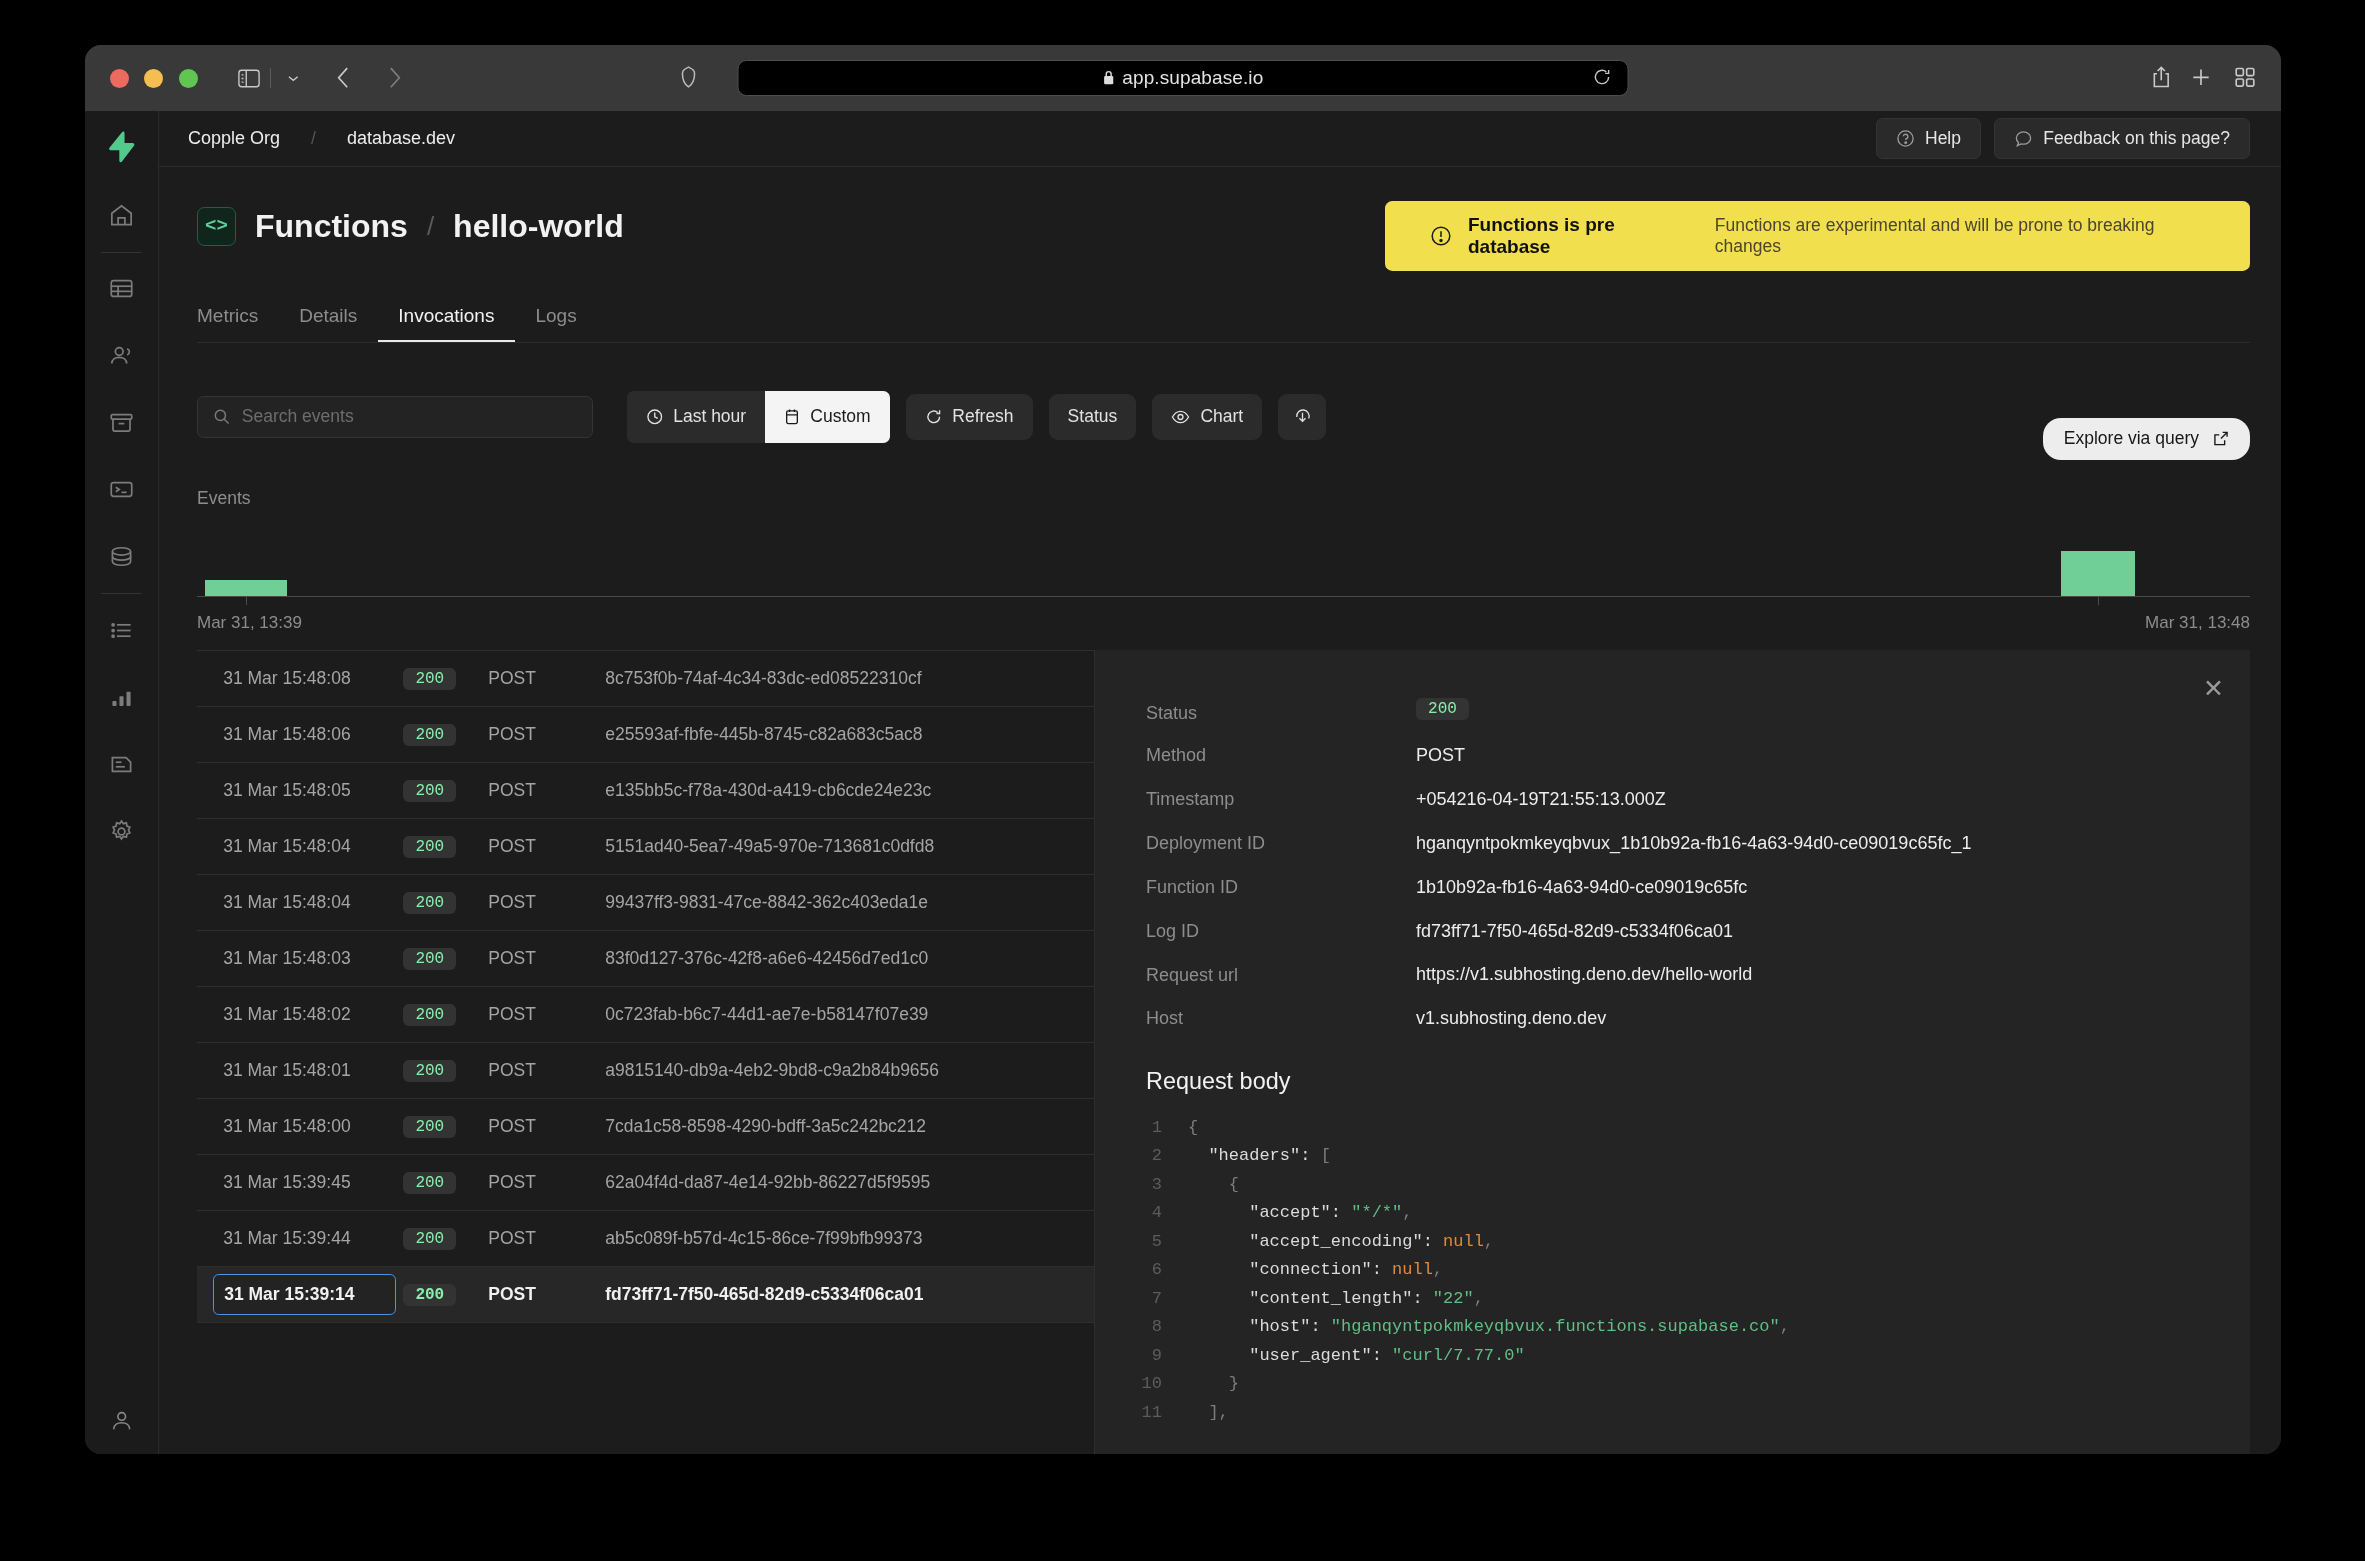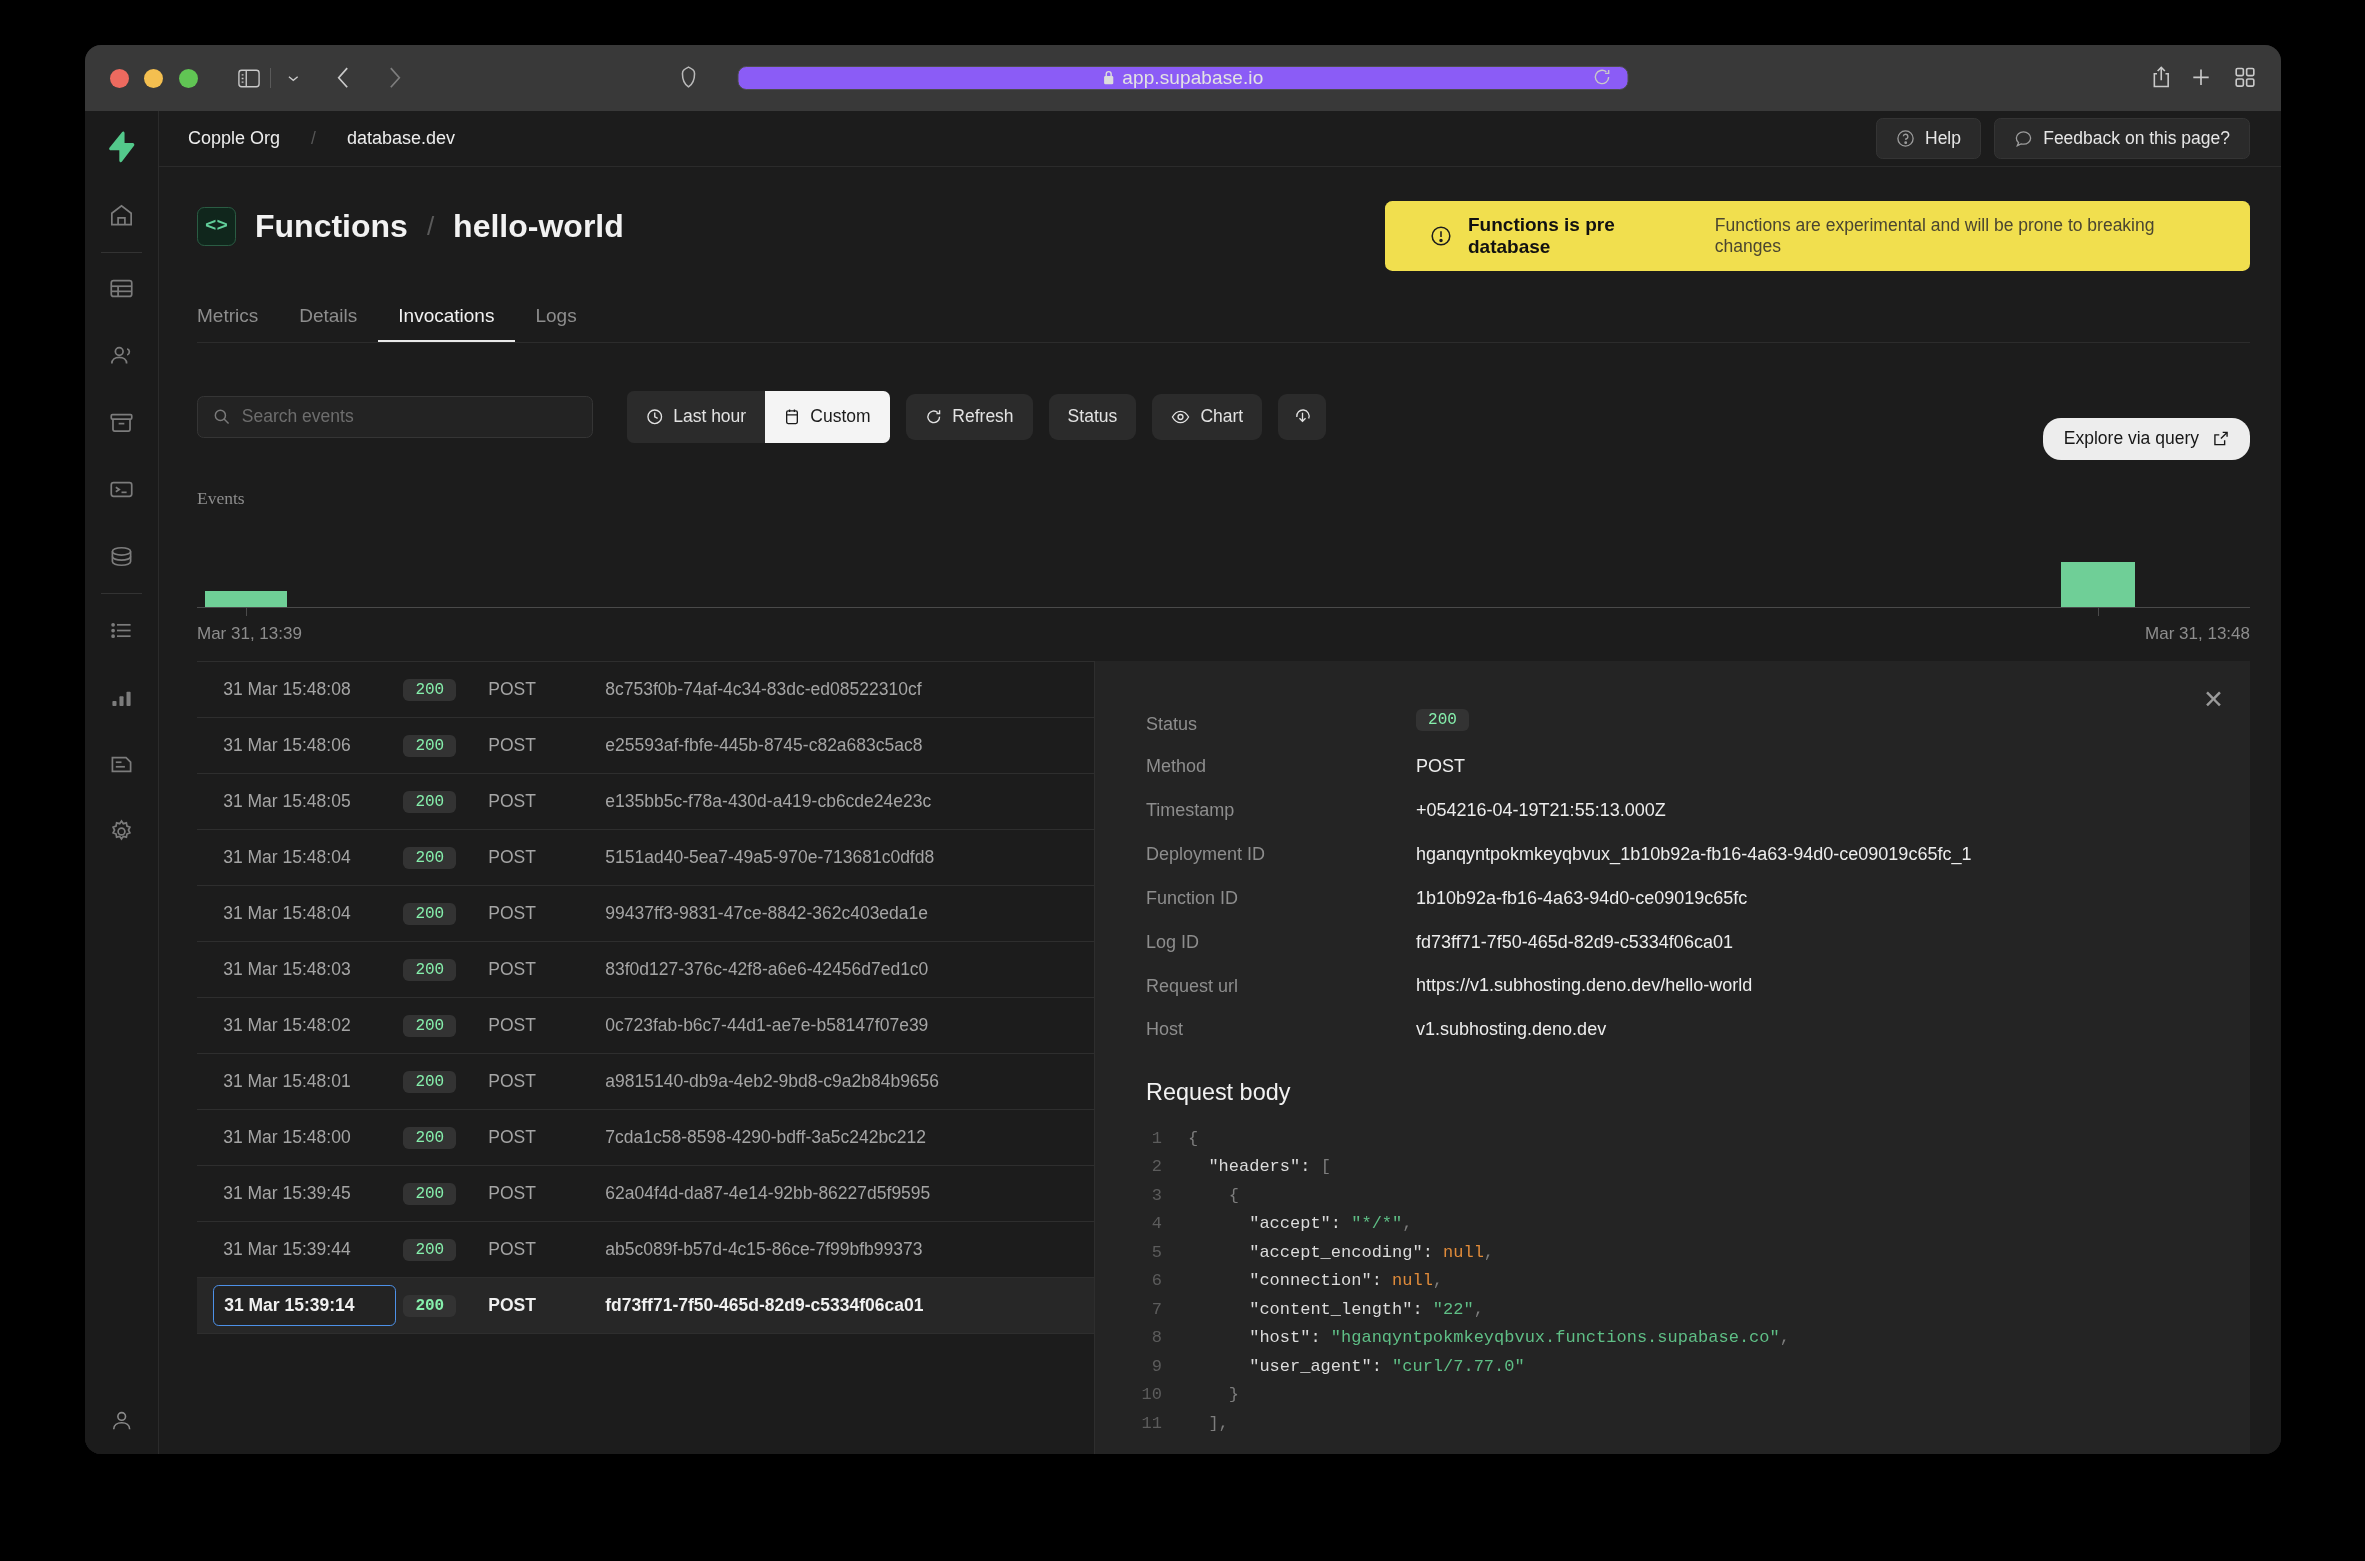--- a/index.html
+++ b/index.html
@@ -45,22 +45,22 @@
   .urlbar-wrap {
     position: absolute;
     left: 50%; top: 50%;
     transform: translate(-50%, -50%);
     display: flex; align-items: center; gap: 0;
     width: 891px;
   }
   .shield { position: absolute; left: -57px; top: 50%; transform: translateY(-50%); color: #b9b9b9; }
   .urlbar {
     flex: 1;
-    height: 24px;
-    background: #8b5cf6;
+    height: 36px;
+    background: #000000;
     border: 0.7px solid #4d4d4d;
     border-radius: 8.8px;
     display: flex; align-items: center; justify-content: center;
     position: relative;
     gap: 7.3px;
   }
   .urlbar .url-text {
     color: #e3e3e3;
     font-size: 19px;
     letter-spacing: 0.1px;
@@ -226,21 +226,21 @@
     height: 42px;
     background: #ededed;
     border-radius: 18px;
     display: flex; align-items: center; gap: 13px;
     padding: 0 20.5px;
     color: #171717; font-size: 17.5px; margin-top: 44px;
   }
 
   
   .chart-wrap { margin-top: 28px; }
-  .chart-label { color: #8d8d8d; font-size: 17.5px; margin-bottom: 19px; font-family: Liberation Serif, serif; }
+  .chart-label { color: #8d8d8d; font-size: 17.5px; margin-bottom: 8px; }
   .chart-plot {
     position: relative;
     height: 80px;
     border-bottom: 0.7px solid #4a4a4a;
   }
   .bar {
     position: absolute; bottom: 0;
     background: #6fcf97;
   }
   .tick { position: absolute; top: 100%; width: 0.7px; height: 9.5px; background: #4a4a4a; }

